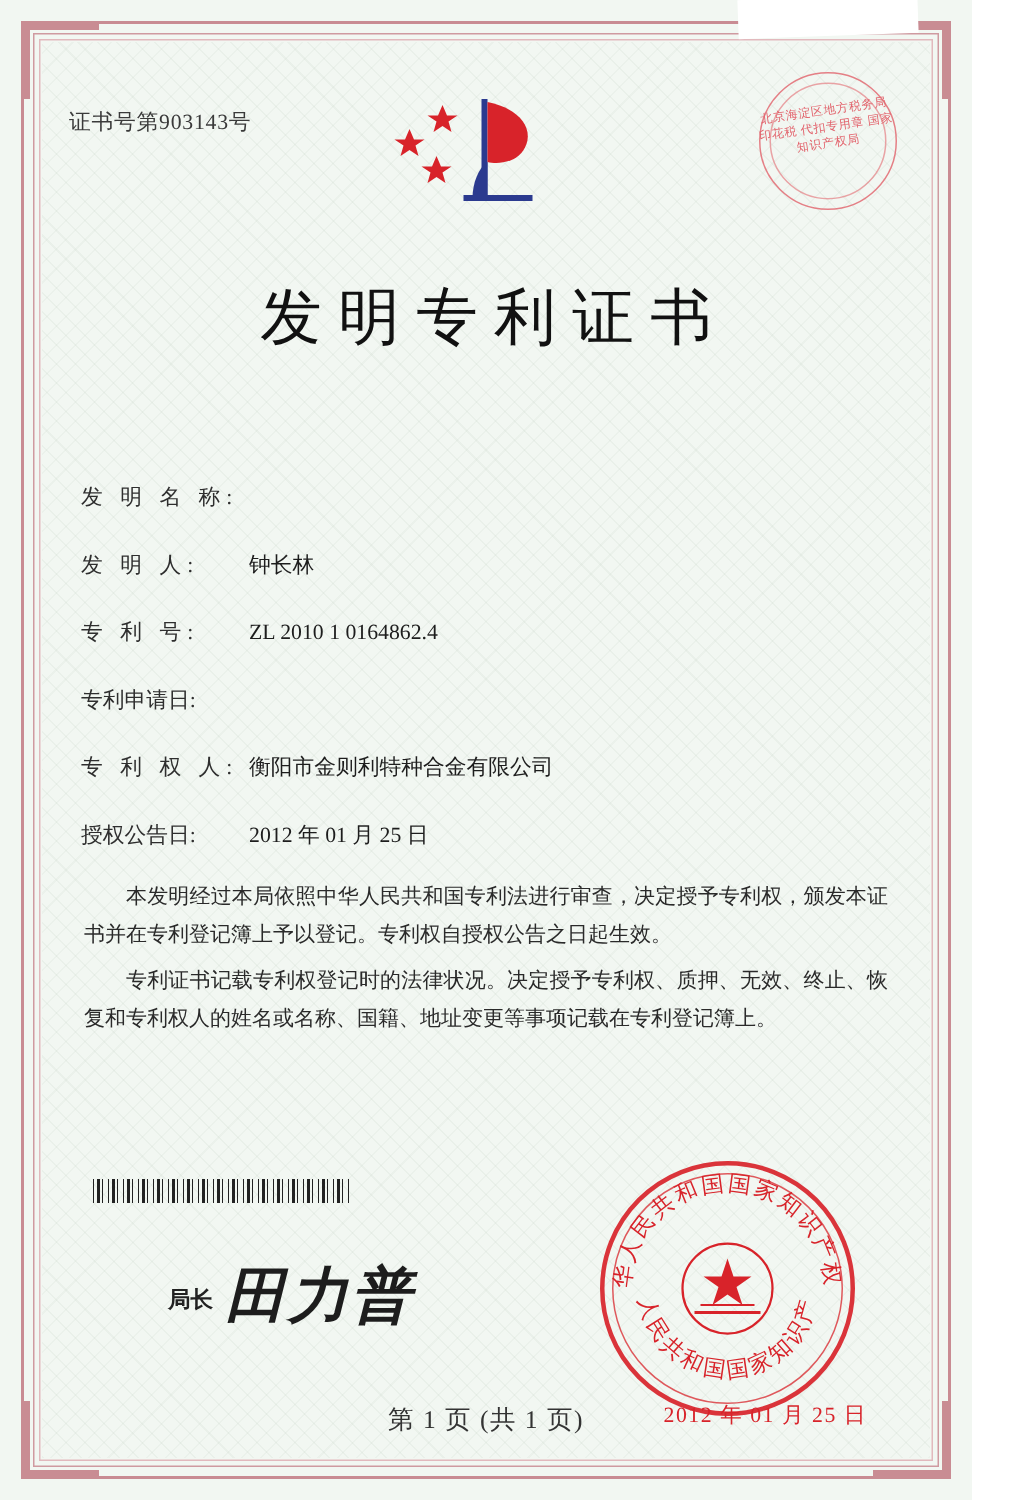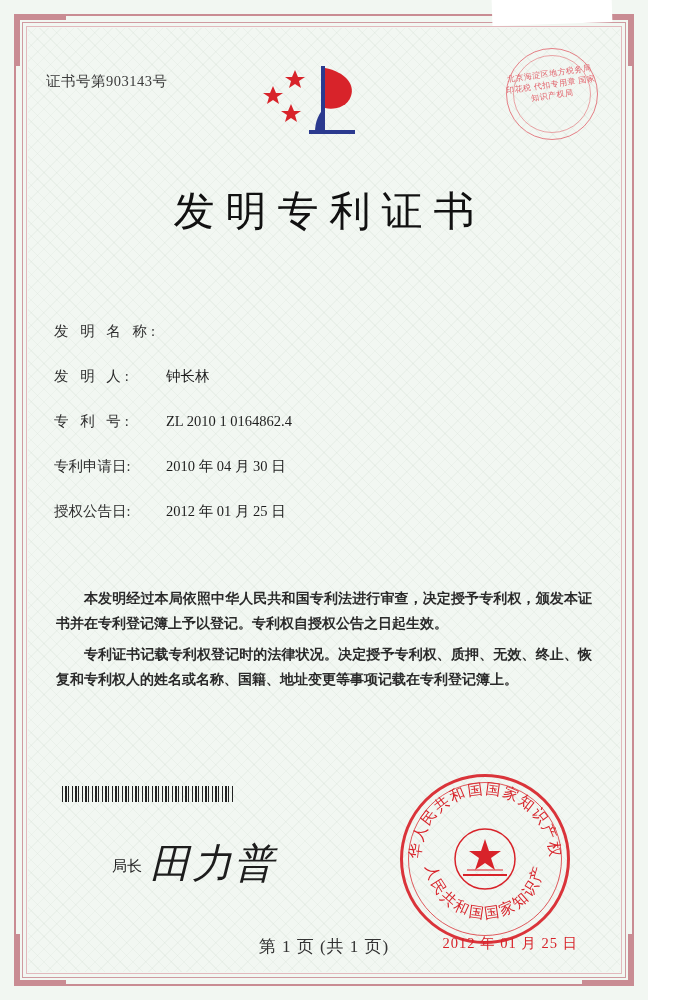--- a/index.html
+++ b/index.html
@@ -181,21 +181,20 @@
     right: 16px;
     top: 552px;
     font-size: 14px;
     line-height: 25px;
     color: #2a2a2a;
     text-align: justify;
   }
   .body-text p {
     margin: 0 0 6px 0;
     text-indent: 28px;
-    font-weight: bold;
   }
 
   
   .barcode {
     position: absolute;
     left: 22px;
     top: 752px;
     width: 172px;
     height: 16px;
     background-image: repeating-linear-gradient(
@@ -212,28 +211,30 @@
     left: 72px;
     top: 810px;
     display: flex;
     align-items: flex-end;
   }
   .sign-label {
     font-size: 15px;
     color: #222;
     margin-right: 8px;
     padding-bottom: 8px;
+    font-weight: bold;
   }
   .sign-name {
     font-size: 40px;
     color: #1d1d1d;
     font-family: "Liberation Serif", serif;
     font-style: italic;
     letter-spacing: 2px;
     line-height: 1;
+    font-weight: bold;
   }
 
   
   .seal-main {
     position: absolute;
     right: 38px;
     top: 740px;
     width: 170px;
     height: 170px;
   }
@@ -348,21 +349,24 @@
       <div class="field-row">
         <div class="field-label spread">发 明 人:</div>
         <div class="field-value">钟长林</div>
       </div>
       <div class="field-row">
         <div class="field-label spread">专 利 号:</div>
         <div class="field-value">ZL 2010 1 0164862.4</div>
       </div>
       <div class="field-row">
         <div class="field-label">专利申请日:</div>
-        <div class="field-value">2010 年 04 月 30 日</div>
+      </div>
+      <div class="field-row">
+        <div class="field-label spread">专 利 权 人:</div>
+        <div class="field-value">衡阳市金则利特种合金有限公司</div>
       </div>
       <div class="field-row">
         <div class="field-label">授权公告日:</div>
         <div class="field-value">2012 年 01 月 25 日</div>
       </div>
     </div>
 
     <div class="body-text">
       <p>本发明经过本局依照中华人民共和国专利法进行审查，决定授予专利权，颁发本证书并在专利登记簿上予以登记。专利权自授权公告之日起生效。</p>
       <p>专利证书记载专利权登记时的法律状况。决定授予专利权、质押、无效、终止、恢复和专利权人的姓名或名称、国籍、地址变更等事项记载在专利登记簿上。</p>

